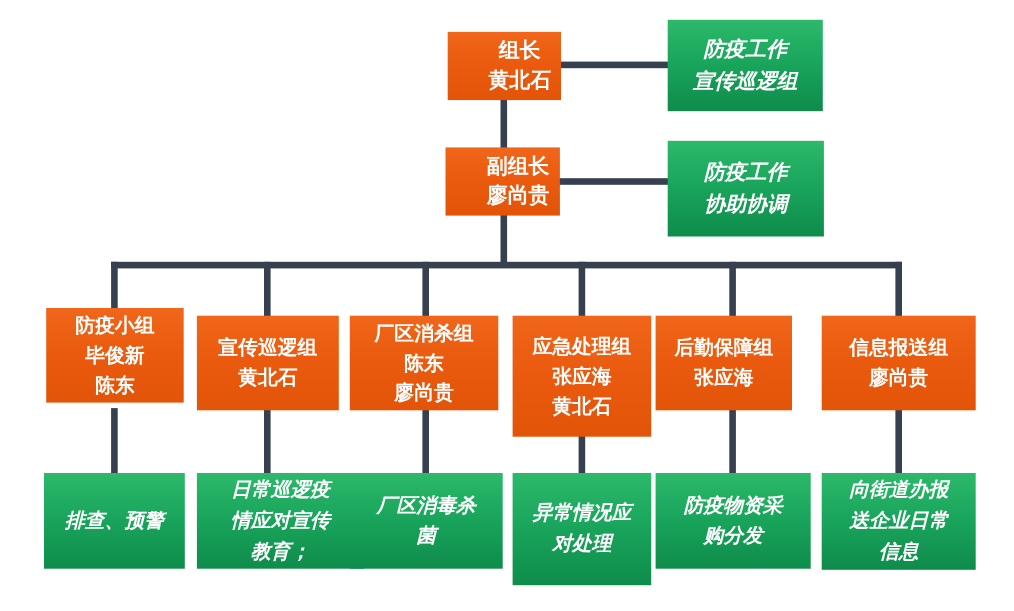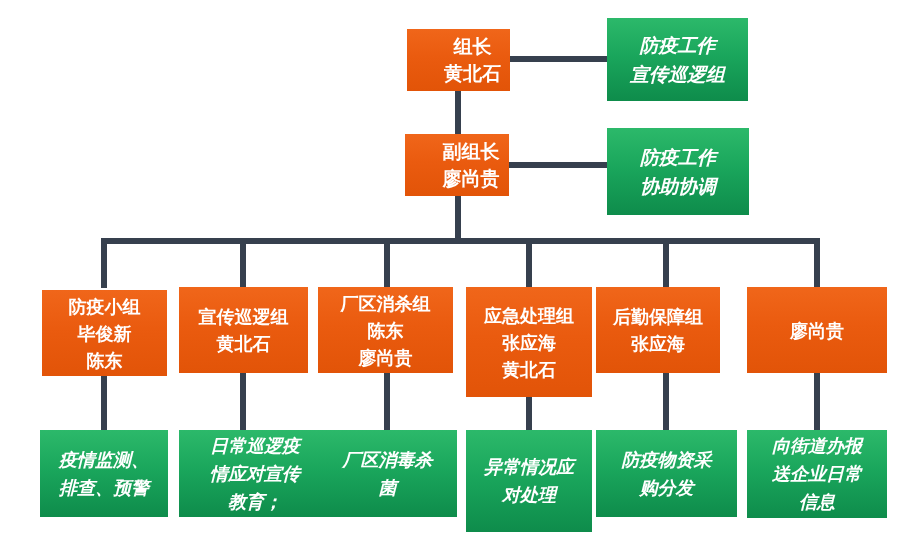--- a/index.html
+++ b/index.html
@@ -74,21 +74,21 @@
 
   <div class="box orange lv1" style="left:405px;top:134px;width:104px;height:62px">
     <div class="ln">副组长</div>
     <div class="ln">廖尚贵</div>
   </div>
   <div class="box green lv1g" style="left:607px;top:128px;width:142px;height:87px">
     <div class="ln">防疫工作</div>
     <div class="ln">协助协调</div>
   </div>
 
-  <div class="box orange row3" style="left:42px;top:290px;width:125px;height:86px">
+  <div class="box orange row3" style="left:42px;top:280px;width:125px;height:86px">
     <div class="ln">防疫小组</div>
     <div class="ln">毕俊新</div>
     <div class="ln">陈东</div>
   </div>
   <div class="box orange row3" style="left:179px;top:287px;width:129px;height:86px">
     <div class="ln">宣传巡逻组</div>
     <div class="ln">黄北石</div>
   </div>
   <div class="box orange row3" style="left:318px;top:287px;width:135px;height:86px">
     <div class="ln">厂区消杀组</div>
@@ -98,25 +98,25 @@
   <div class="box orange row3" style="left:466px;top:287px;width:126px;height:110px">
     <div class="ln">应急处理组</div>
     <div class="ln">张应海</div>
     <div class="ln">黄北石</div>
   </div>
   <div class="box orange row3" style="left:596px;top:287px;width:124px;height:86px">
     <div class="ln">后勤保障组</div>
     <div class="ln">张应海</div>
   </div>
   <div class="box orange row3" style="left:747px;top:287px;width:140px;height:86px">
+    <div class="ln">信息报送组</div>
     <div class="ln">廖尚贵</div>
   </div>
 
   <div class="box green row4" style="left:40px;top:430px;width:128px;height:87px">
-    <div class="ln">疫情监测、</div>
     <div class="ln">排查、预警</div>
   </div>
   <div class="box green row4" style="left:179px;top:430px;width:152px;height:87px">
     <div class="ln">日常巡逻疫</div>
     <div class="ln">情应对宣传</div>
     <div class="ln">教育；</div>
   </div>
   <div class="box green row4" style="left:318px;top:430px;width:139px;height:87px">
     <div class="ln">厂区消毒杀</div>
     <div class="ln">菌</div>

